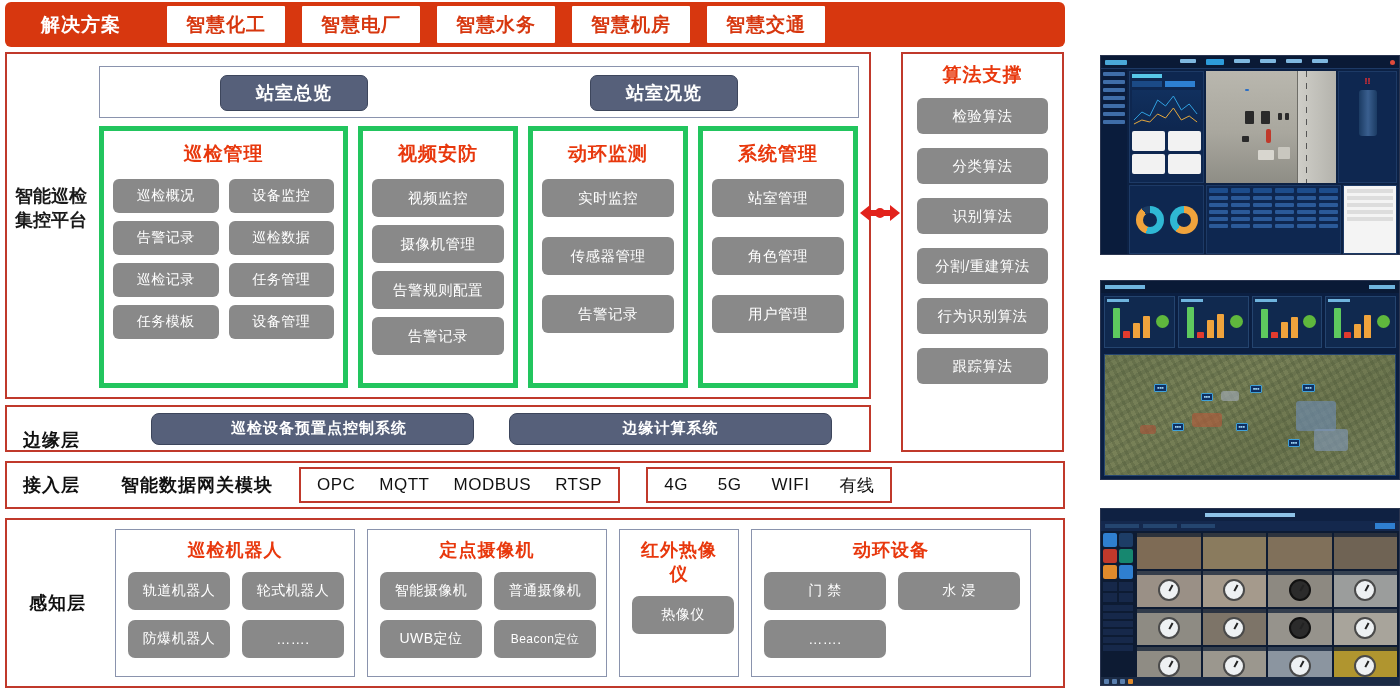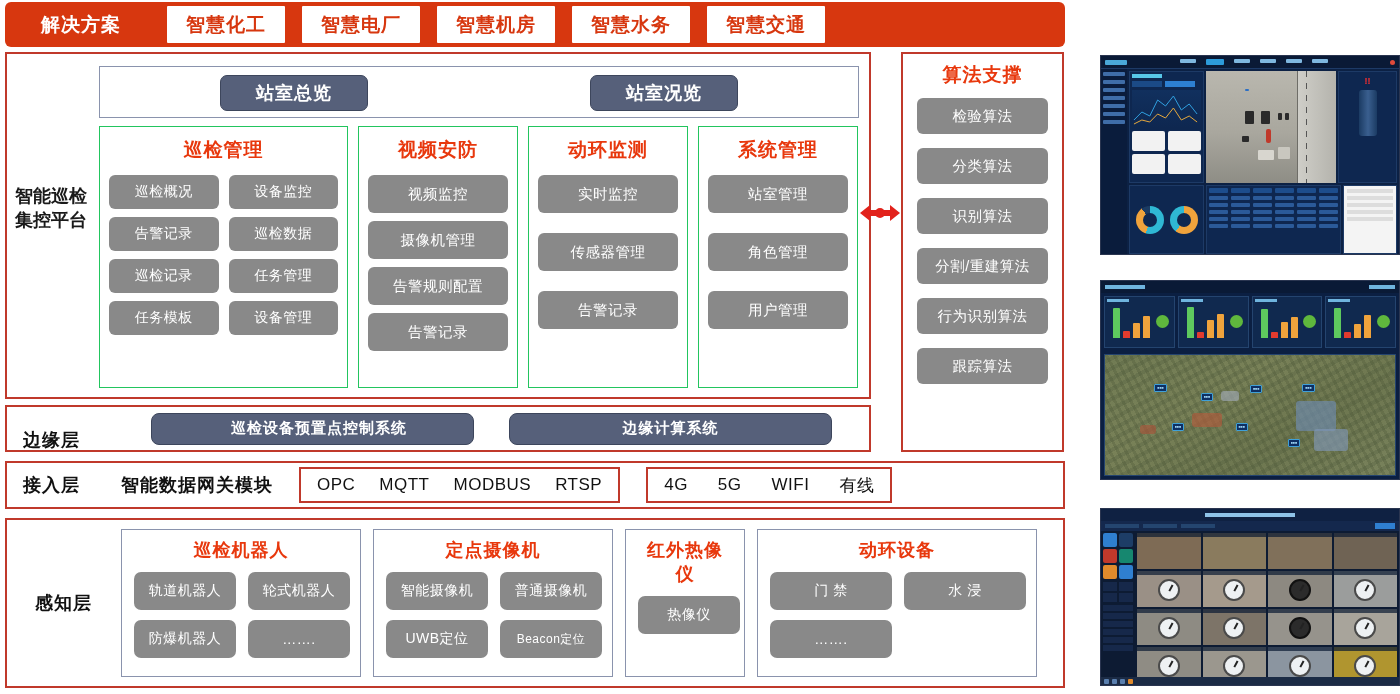--- a/index.html
+++ b/index.html
@@ -52,21 +52,21 @@
     letter-spacing:1px;
   }
   .pill.p1 { left:120px; width:148px; }
   .pill.p2 { left:490px; width:148px; }
 
   .module-row {
     position:absolute; left:92px; top:72px; width:760px; height:262px;
     display:flex; gap:10px;
   }
   .module {
-    border:1px solid #22c55e; background:#ffffff;
+    border:5px solid #22c55e; background:#ffffff;
     padding:10px 9px 8px 9px;
     display:flex; flex-direction:column;
   }
   .m-inspect { width:249px; }
   .m-video   { width:160px; }
   .m-env     { width:160px; }
   .m-sys     { width:160px; }
   .module h3 {
     margin:0 0 12px 0; text-align:center;
     color:#E8380D; font-size:19px; font-weight:bold; letter-spacing:1px;
@@ -134,21 +134,21 @@
     font-size:17px; color:#111; letter-spacing:0.5px;
   }
   .proto-box.net { margin-left:26px; gap:30px; }
 
   
   .perc-box {
     position:absolute; left:5px; top:518px; width:1060px; height:170px;
     border:2px solid #C0392B; background:#ffffff;
     display:flex; align-items:center;
   }
-  .perc-box .layer-label { margin-left:28px; width:72px; }
+  .perc-box .layer-label { margin-left:22px; width:72px; }
   .perc-groups { display:flex; gap:12px; margin-left:14px; }
   .pgroup {
     border:1px solid #8a93ad; background:#fff;
     padding:8px 12px 10px 12px;
     height:148px;
     display:flex; flex-direction:column;
   }
   .pgroup h4 {
     margin:0 0 10px 0; text-align:center;
     color:#E8380D; font-size:18px; font-weight:bold; letter-spacing:1px;
@@ -282,22 +282,22 @@
 <body>
 
 <div class="page">
 
   <div class="left-col">
 
     <div class="tabbar">
       <div class="tab active">解决方案</div>
       <div class="tab">智慧化工</div>
       <div class="tab">智慧电厂</div>
+      <div class="tab">智慧水务</div>
       <div class="tab">智慧机房</div>
-      <div class="tab">智慧水务</div>
       <div class="tab">智慧交通</div>
     </div>
 
     <div class="platform-box">
       <div class="platform-label">智能巡检集控平台</div>
 
       <div class="overview-bar">
         <div class="pill p1">站室总览</div>
         <div class="pill p2">站室况览</div>
       </div>

